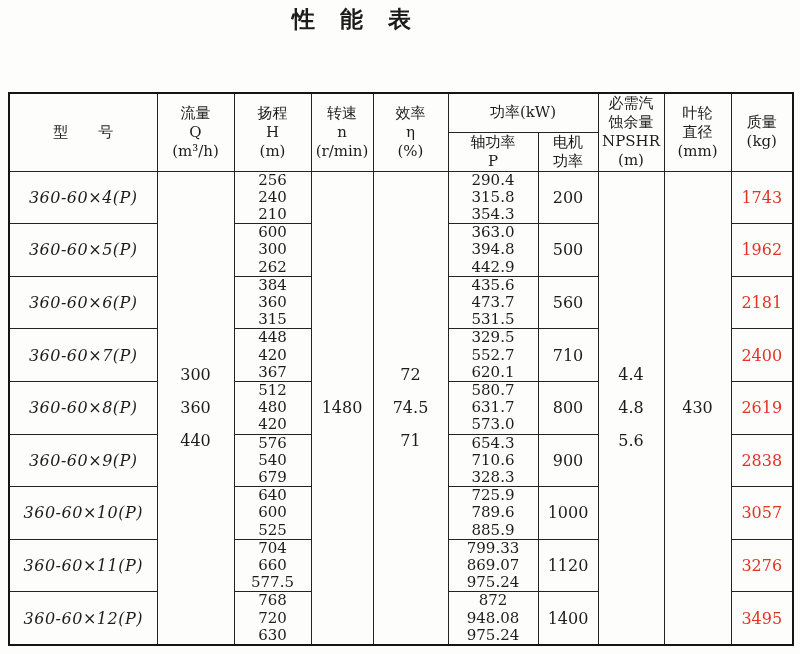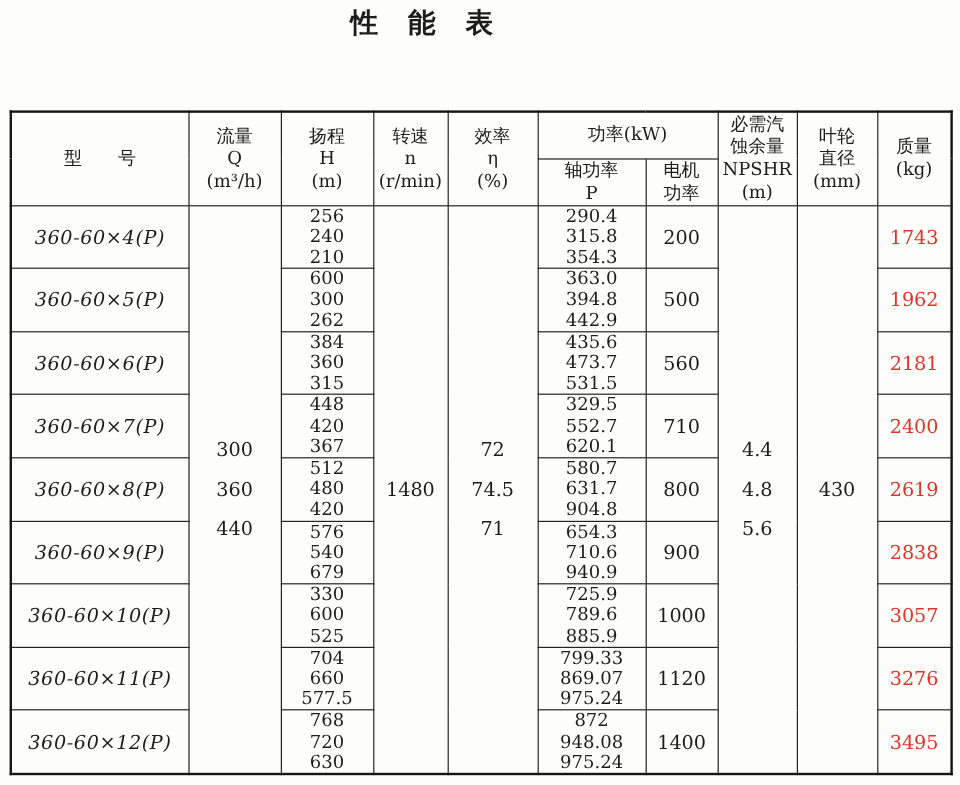--- a/index.html
+++ b/index.html
@@ -199,46 +199,46 @@
     <tr>
       <td class="c-model">360-60×8(P)</td>
       <td class="c-tri">
         <div class="ln">512</div>
         <div class="ln">480</div>
         <div class="ln">420</div>
       </td>
       <td class="c-tri">
         <div class="ln">580.7</div>
         <div class="ln">631.7</div>
-        <div class="ln">904.8</div>
+        <div class="ln">573.0</div>
       </td>
       <td class="c-num">800</td>
       <td class="c-num mass-val">2619</td>
     </tr>
 
     <tr>
       <td class="c-model">360-60×9(P)</td>
       <td class="c-tri">
         <div class="ln">576</div>
         <div class="ln">540</div>
         <div class="ln">679</div>
       </td>
       <td class="c-tri">
         <div class="ln">654.3</div>
         <div class="ln">710.6</div>
-        <div class="ln">940.9</div>
+        <div class="ln">328.3</div>
       </td>
       <td class="c-num">900</td>
       <td class="c-num mass-val">2838</td>
     </tr>
 
     <tr>
       <td class="c-model">360-60×10(P)</td>
       <td class="c-tri">
-        <div class="ln">330</div>
+        <div class="ln">640</div>
         <div class="ln">600</div>
         <div class="ln">525</div>
       </td>
       <td class="c-tri">
         <div class="ln">725.9</div>
         <div class="ln">789.6</div>
         <div class="ln">885.9</div>
       </td>
       <td class="c-num">1000</td>
       <td class="c-num mass-val">3057</td>

